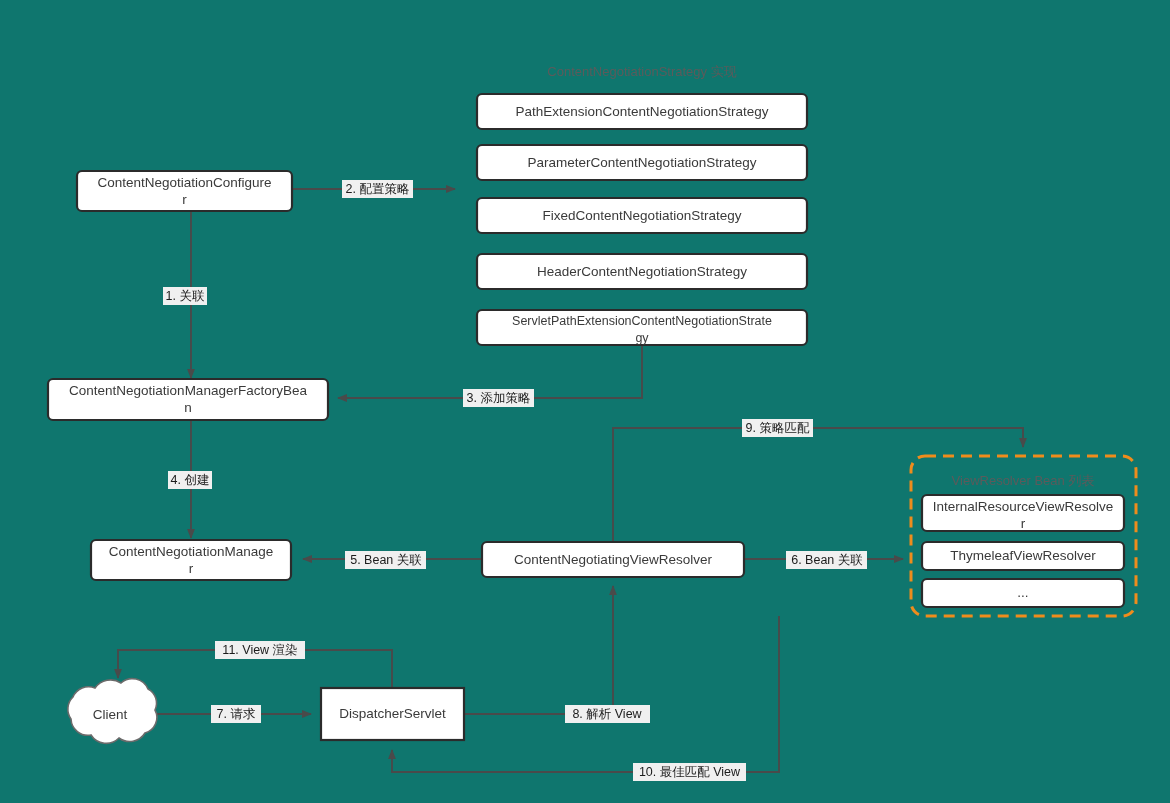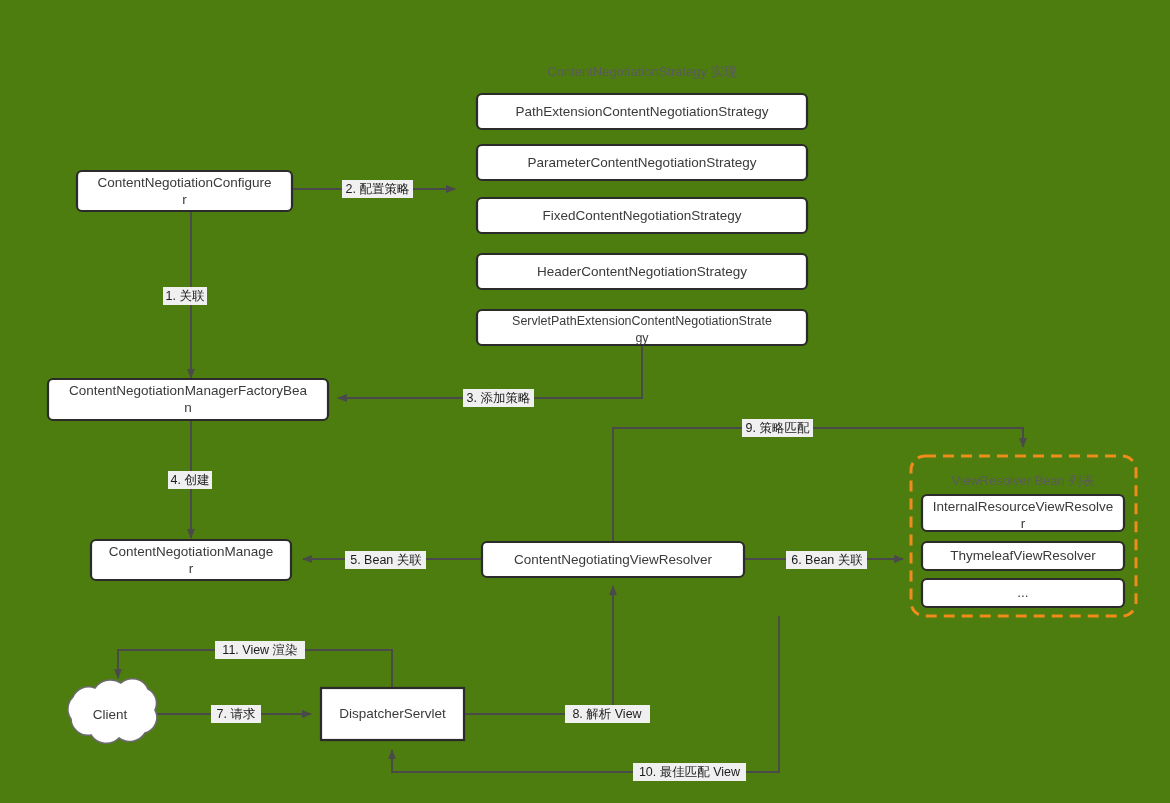--- a/index.html
+++ b/index.html
@@ -10,21 +10,21 @@
   body {
     width: 1170px;
     height: 803px;
     overflow: hidden;
     font-family: "Liberation Sans", sans-serif;
   }
   #stage {
     position: relative;
     width: 1170px;
     height: 803px;
-    background: #4d7c0f;
+    background: #0f766e;
   }
   svg#diagram {
     position: absolute;
     left: 0;
     top: 0;
     width: 1170px;
     height: 803px;
     display: block;
   }
   .node-rect {

